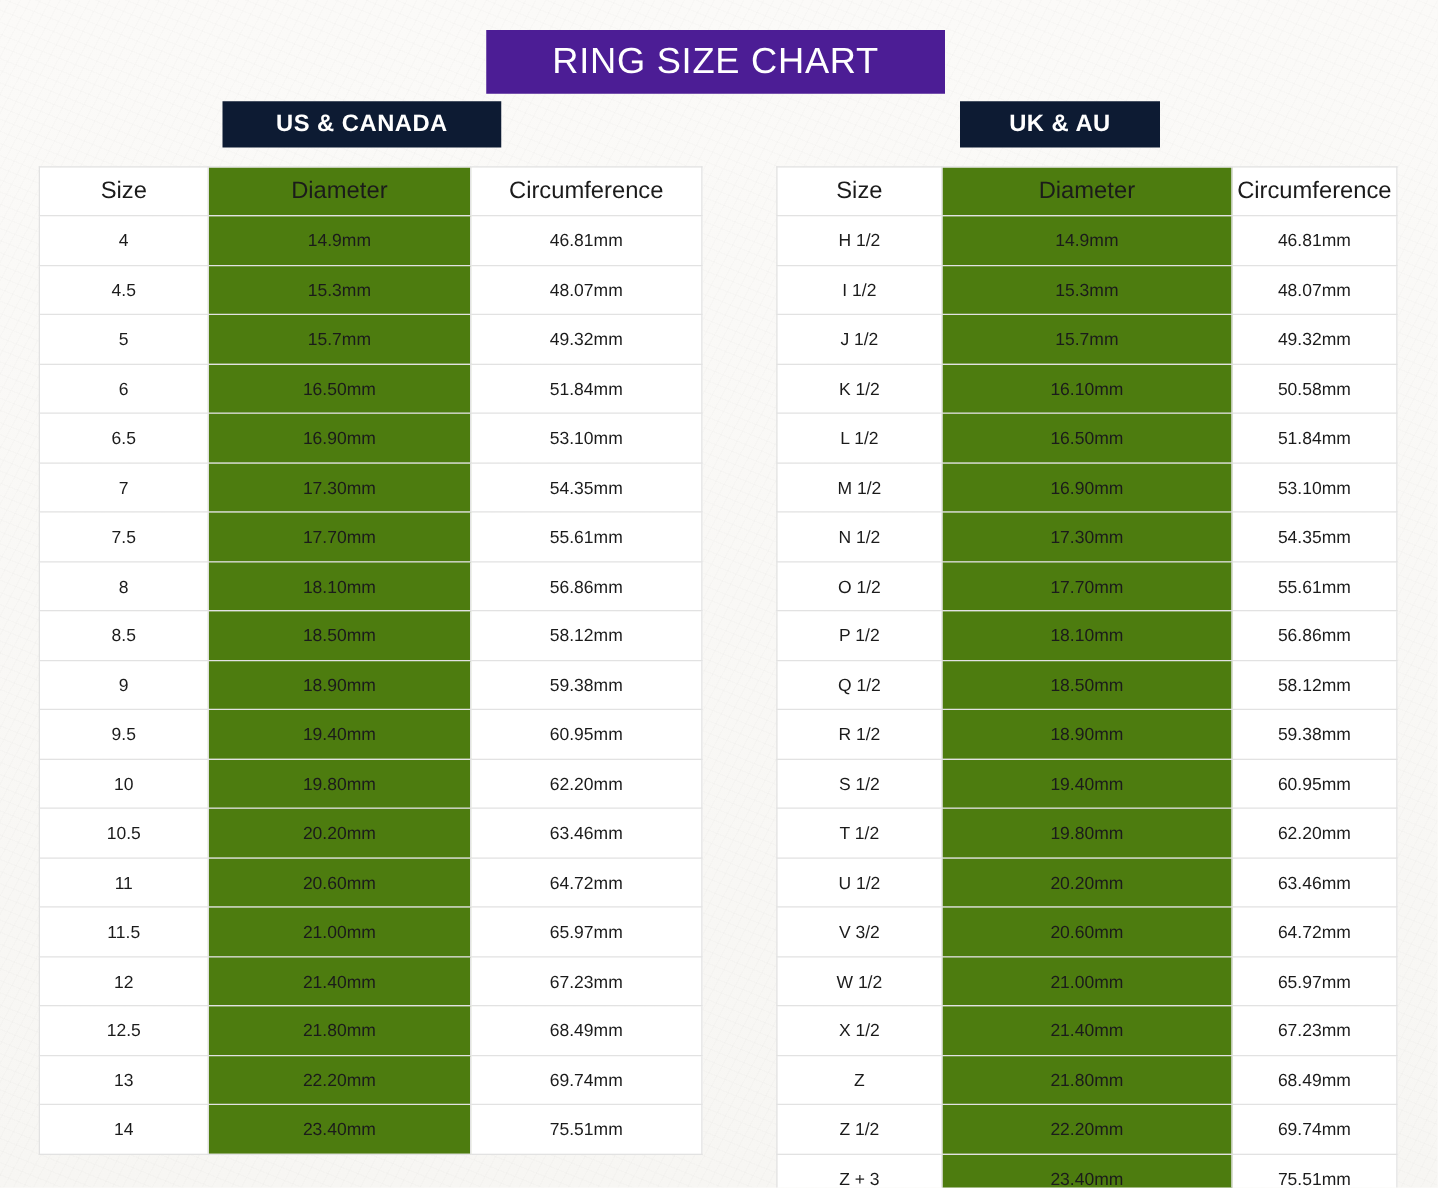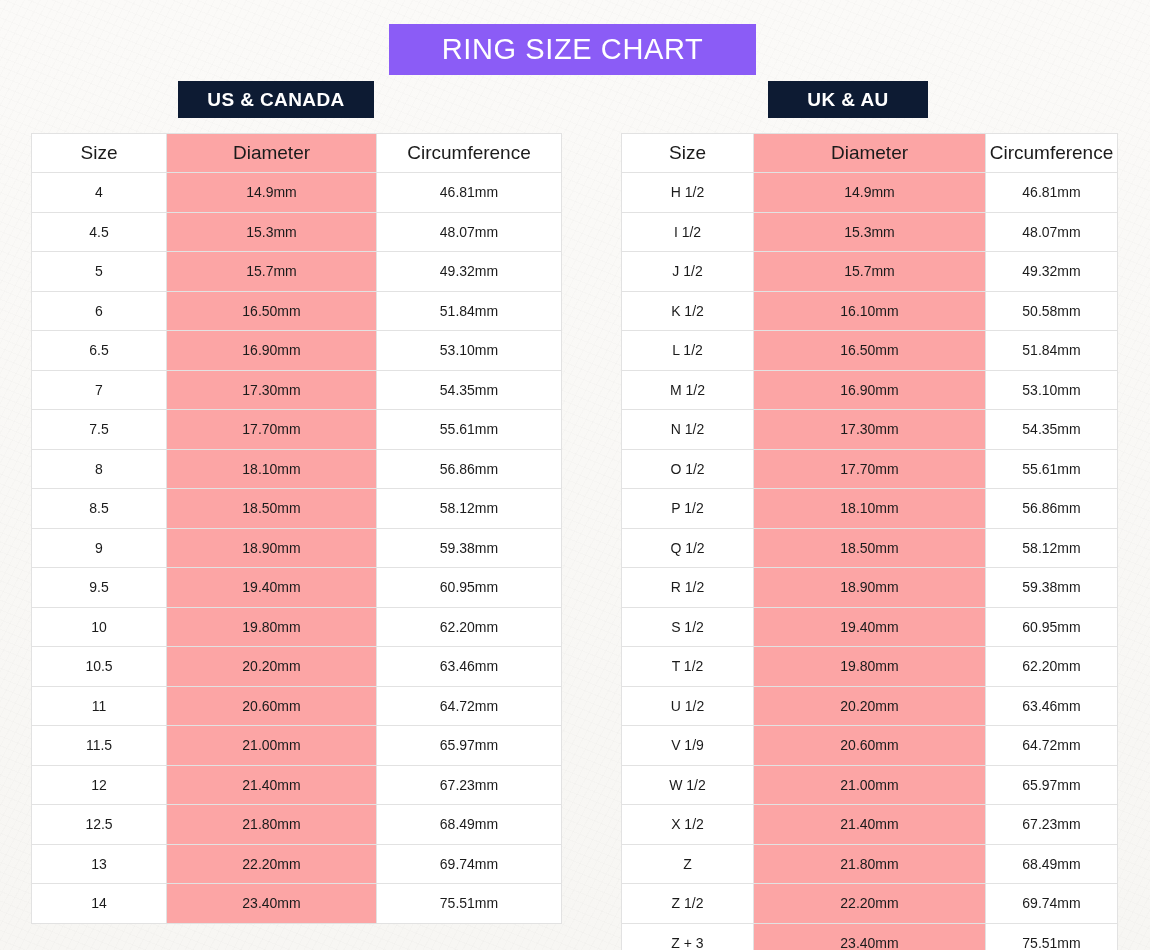--- a/index.html
+++ b/index.html
@@ -31,21 +31,21 @@
     height: 950px;
   }
 
   
   .title-banner {
     position: absolute;
     left: 389px;
     top: 24px;
     width: 367px;
     height: 51px;
-    background: #8b5cf6;
+    background: #4c1d95;
     display: flex;
     align-items: center;
     justify-content: center;
   }
   .title-banner .title-text {
     color: #ffffff;
     font-size: 29px;
     letter-spacing: 0.6px;
     font-weight: 400;
   }
@@ -58,21 +58,21 @@
     display: flex;
     align-items: center;
     justify-content: center;
   }
   .section-banner .section-text {
     color: #ffffff;
     font-size: 19px;
     letter-spacing: 0.4px;
     font-weight: 700;
   }
-  #banner-us { left: 178px; top: 81px; width: 196px; }
+  #banner-us { left: 178px; top: 81px; width: 223px; }
   #banner-uk { left: 768px; top: 81px; width: 160px; }
 
   
   .table-wrap {
     position: absolute;
     top: 133px;
   }
   #table-us { left: 31px; width: 530px; }
   #table-uk { left: 621px; width: 496px; }
 
@@ -93,21 +93,21 @@
     font-size: 19px;
     background: #ffffff;
   }
   table.size-table td {
     height: 36.5px;
     font-size: 14px;
   }
   
   table.size-table th.col-dia,
   table.size-table td.col-dia {
-    background: #fca5a5;
+    background: #4d7c0f;
   }
   table.size-table th.col-size,
   table.size-table td.col-size,
   table.size-table th.col-circ,
   table.size-table td.col-circ {
     background: #ffffff;
   }
 
   
   #table-us col.c-size { width: 135px; }
@@ -332,21 +332,21 @@
             <td class="col-size">T 1/2</td>
             <td class="col-dia">19.80mm</td>
             <td class="col-circ">62.20mm</td>
           </tr>
           <tr>
             <td class="col-size">U 1/2</td>
             <td class="col-dia">20.20mm</td>
             <td class="col-circ">63.46mm</td>
           </tr>
           <tr>
-            <td class="col-size">V 1/9</td>
+            <td class="col-size">V 3/2</td>
             <td class="col-dia">20.60mm</td>
             <td class="col-circ">64.72mm</td>
           </tr>
           <tr>
             <td class="col-size">W 1/2</td>
             <td class="col-dia">21.00mm</td>
             <td class="col-circ">65.97mm</td>
           </tr>
           <tr>
             <td class="col-size">X 1/2</td>

